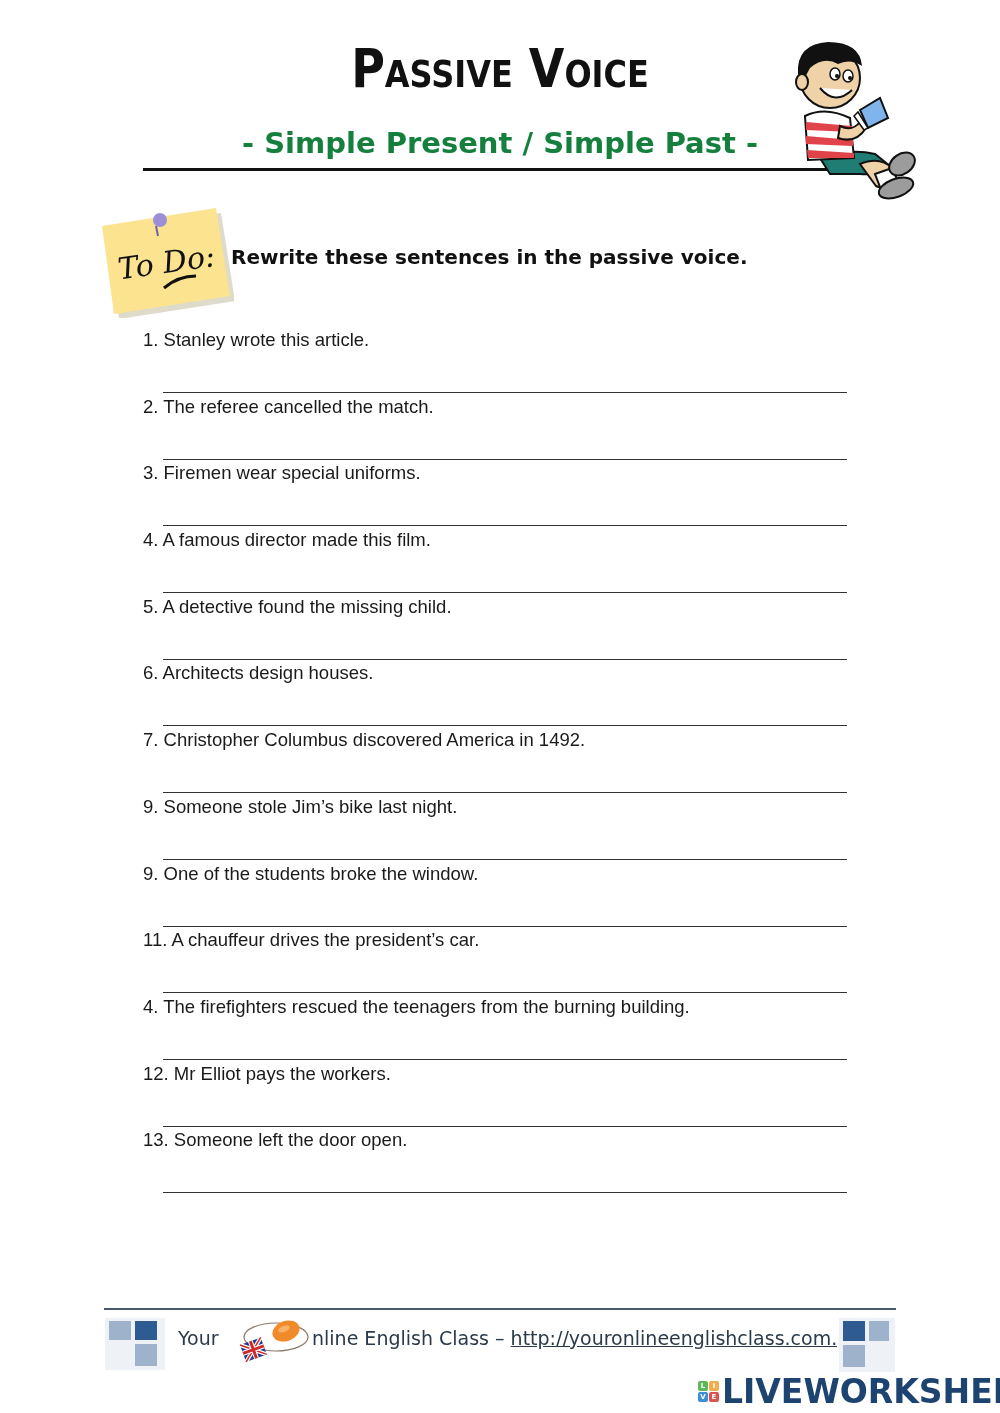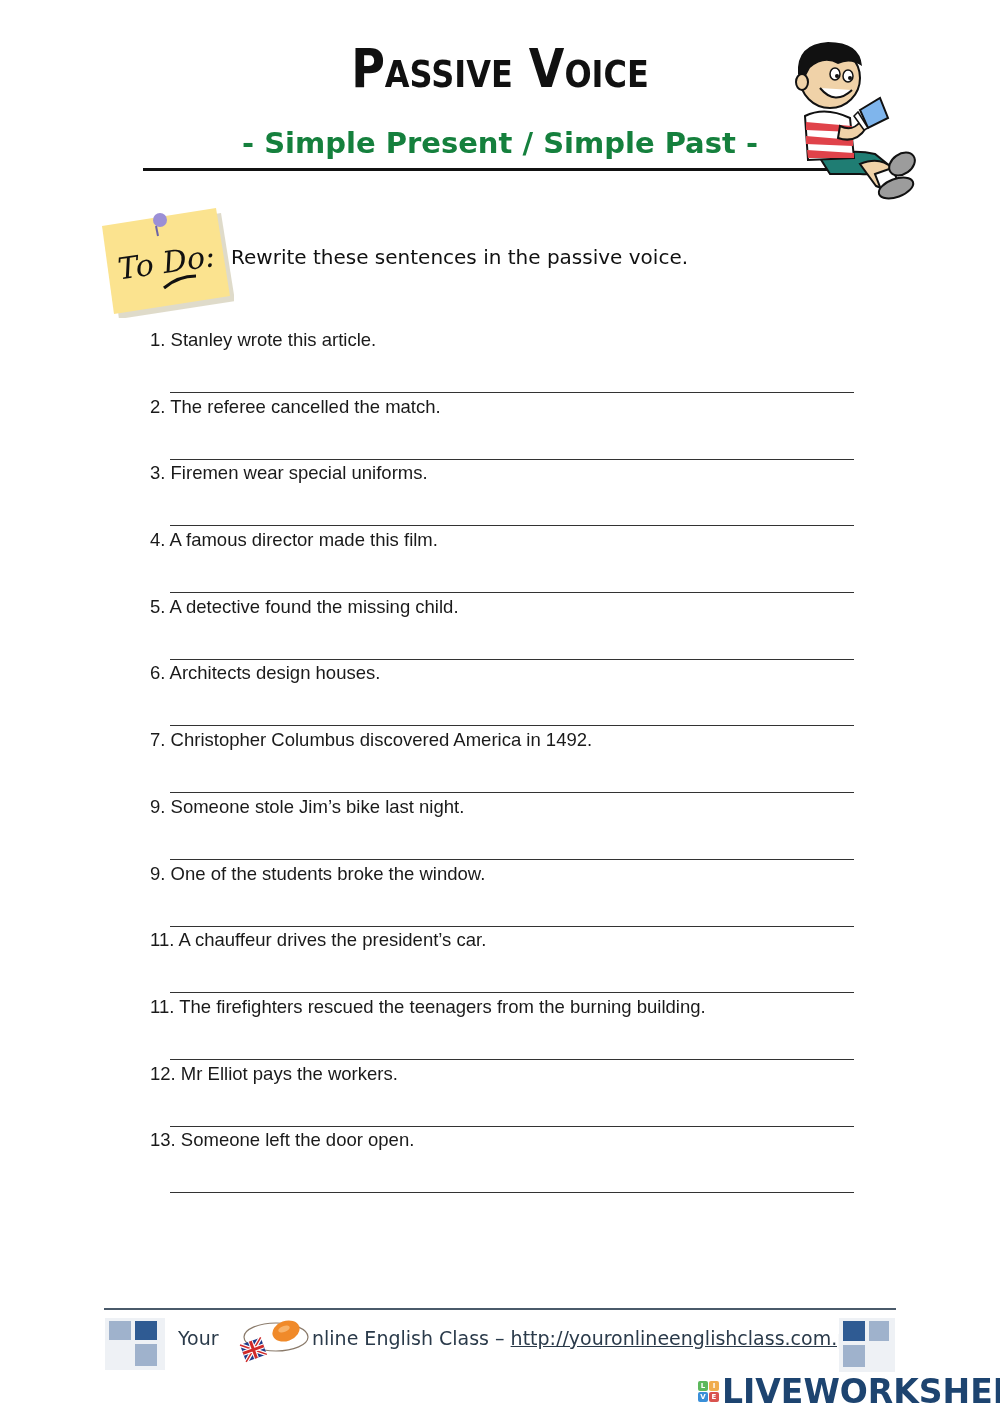--- a/index.html
+++ b/index.html
@@ -20,25 +20,25 @@
     }
     .title-rule {
       position: absolute; left: 143px; top: 168px; width: 700px; height: 3px; background: #111;
     }
 
     .mascot { position: absolute; left: 780px; top: 36px; width: 145px; height: 170px; }
 
     .sticky { position: absolute; left: 98px; top: 206px; width: 136px; height: 112px; }
     .instruction {
       position: absolute; left: 231px; top: 245px;
-      font-family: "DejaVu Sans", sans-serif; font-weight: normal; font-size: 20px; color: #111;
+      font-family: "DejaVu Sans", sans-serif; font-weight: bold; font-size: 20px; color: #111;
     }
 
     .question-list { position: absolute; left: 143px; top: 327px; width: 710px; }
-    .question { height: 66.7px; position: relative; margin-left: 7px; }
+    .question { height: 66.7px; position: relative; }
     .q-text {
       position: absolute; left: 0; top: 2px;
       font-family: "Liberation Sans", sans-serif; font-size: 18.5px; color: #1a1a1a;
     }
     .answer-line {
       position: absolute; left: 20px; top: 46px; width: 684px; height: 20px;
       border: none; border-bottom: 1.6px solid #333; background: transparent;
       font-family: "Liberation Sans", sans-serif; font-size: 16px; outline: none;
     }
 
@@ -135,21 +135,21 @@
   </div>
   <div class="question">
     <div class="q-text">9. One of the students broke the window.</div>
     <input class="answer-line" type="text" value="" style="">
   </div>
   <div class="question">
     <div class="q-text">11. A chauffeur drives the president’s car.</div>
     <input class="answer-line" type="text" value="" style="">
   </div>
   <div class="question">
-    <div class="q-text">11. The firefighters rescued the teenagers from the burning building.</div>
+    <div class="q-text">4. The firefighters rescued the teenagers from the burning building.</div>
     <input class="answer-line" type="text" value="" style="">
   </div>
   <div class="question">
     <div class="q-text">12. Mr Elliot pays the workers.</div>
     <input class="answer-line" type="text" value="" style="">
   </div>
   <div class="question">
     <div class="q-text">13. Someone left the door open.</div>
     <input class="answer-line" type="text" value="" style="">
   </div>

